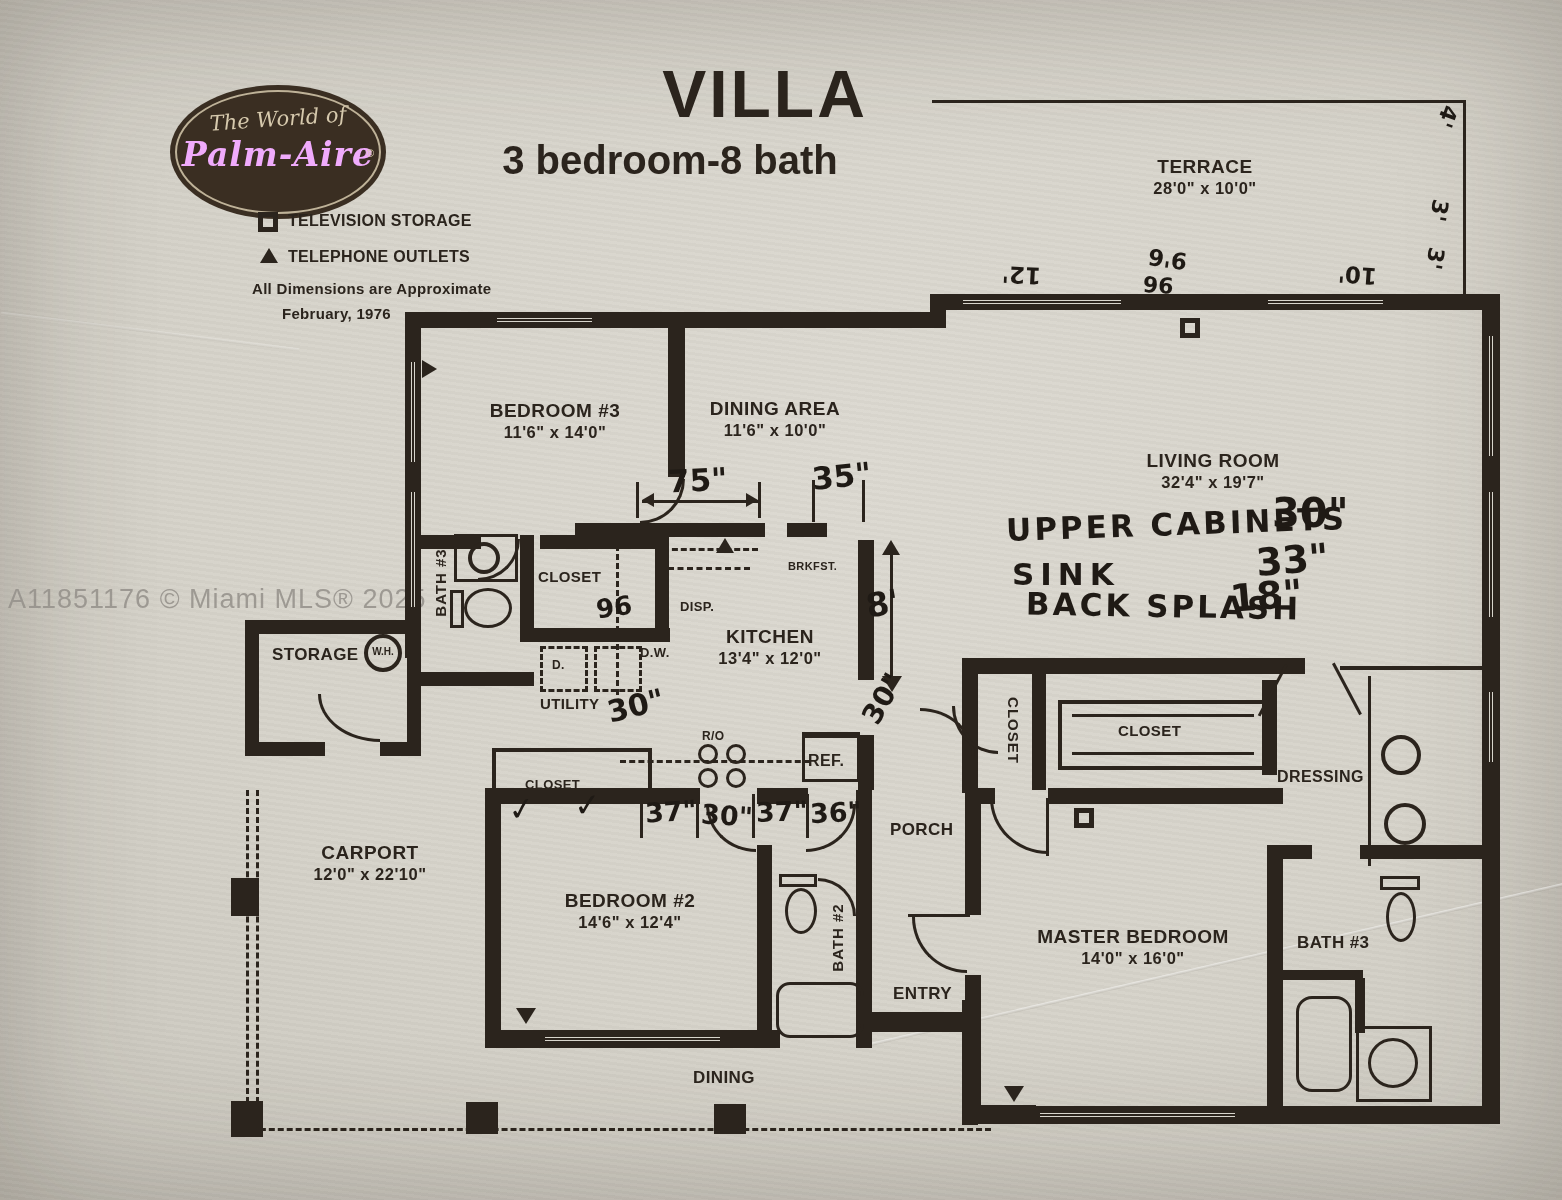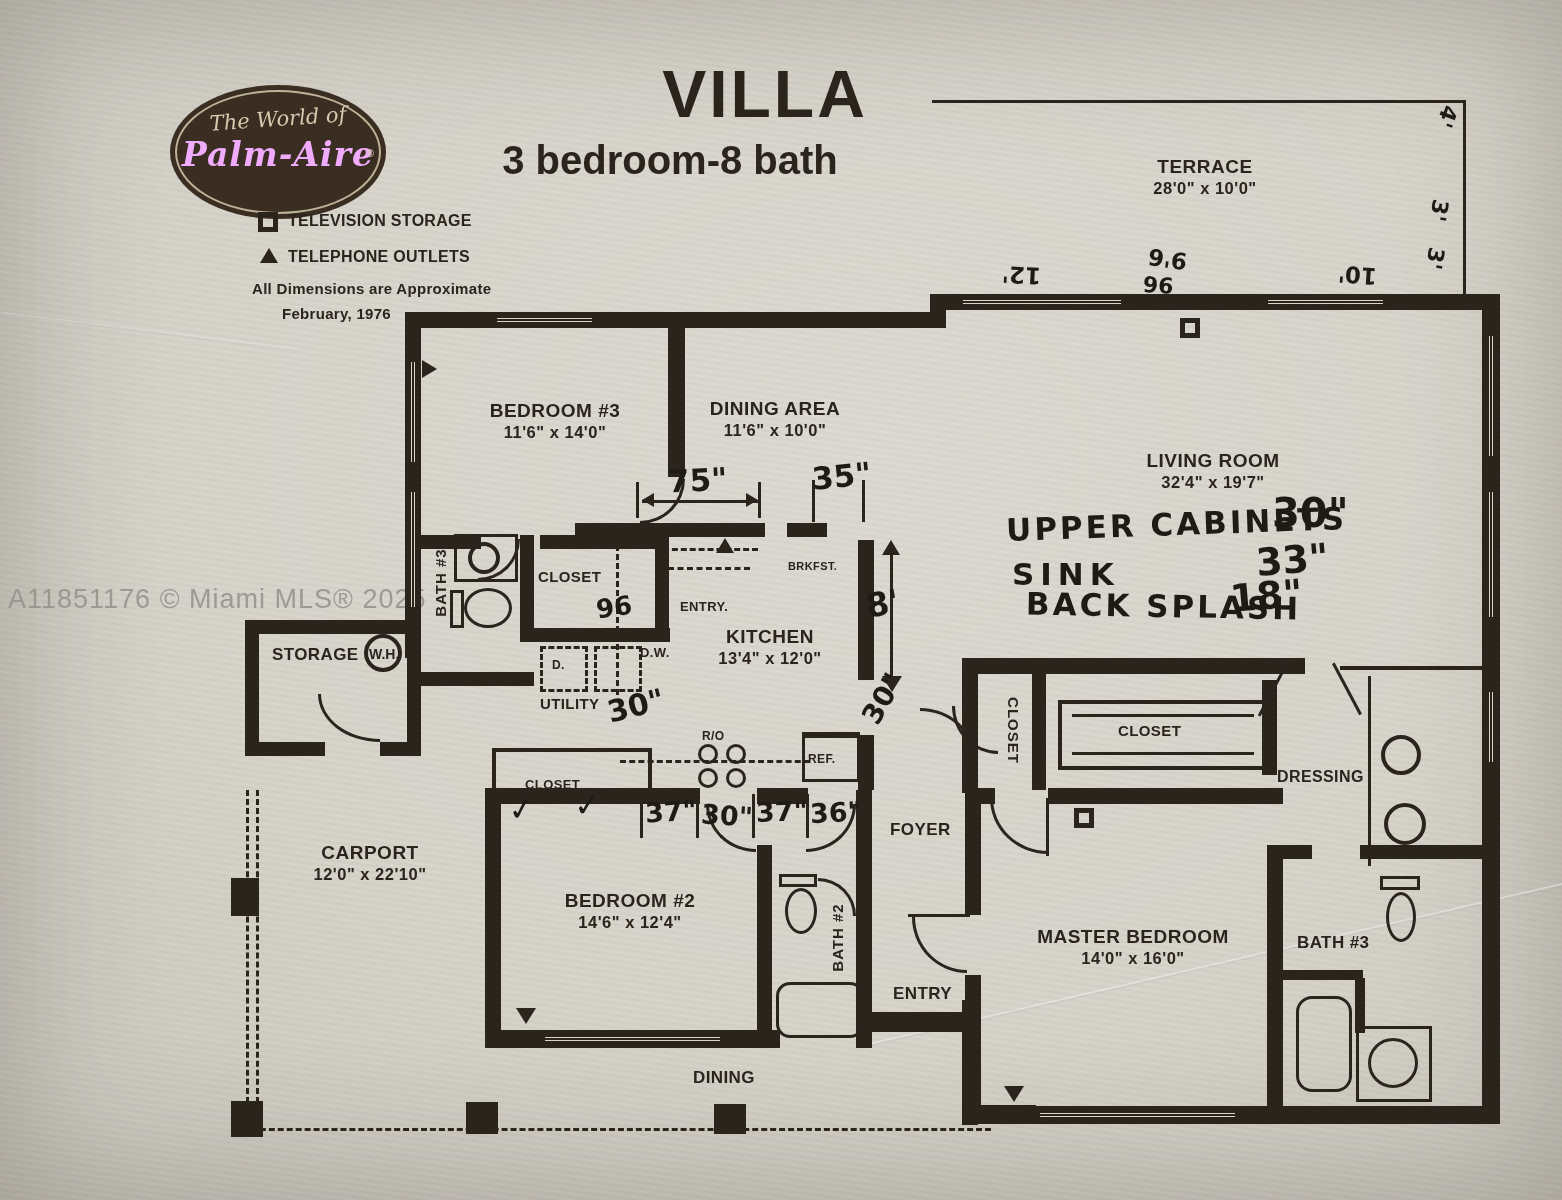--- a/index.html
+++ b/index.html
@@ -260,35 +260,35 @@
   <div class="rl" style="left:285px;top:842px;width:170px;">
     <div class="rn">CARPORT</div>
     <div class="rd">12'0" x 22'10"</div>
   </div>
 
   <div class="sl" style="left:1297px;top:933px;font-size:17px;">BATH #3</div>
   <div class="vl" style="left:792px;top:929px;width:90px;">BATH #2</div>
   <div class="vl" style="left:395px;top:574px;width:90px;">BATH #3</div>
   <div class="sl" style="left:272px;top:645px;font-size:17px;">STORAGE</div>
   <div class="sl" style="left:540px;top:695px;">UTILITY</div>
-  <div class="sl" style="left:890px;top:820px;font-size:17px;">FOYER</div>
+  <div class="sl" style="left:890px;top:820px;font-size:17px;">PORCH</div>
   <div class="sl" style="left:893px;top:984px;font-size:17px;">ENTRY</div>
   <div class="sl" style="left:693px;top:1068px;font-size:17px;">DINING</div>
   <div class="sl" style="left:1277px;top:768px;font-size:16px;">DRESSING</div>
   <div class="sl" style="left:538px;top:568px;">CLOSET</div>
   <div class="sl" style="left:525px;top:777px;font-size:13px;">CLOSET</div>
   <div class="sl" style="left:1118px;top:722px;">CLOSET</div>
   <div class="vl2" style="left:975px;top:722px;width:76px;">CLOSET</div>
   <div class="sl" style="left:788px;top:560px;font-size:11px;">BRKFST.</div>
-  <div class="sl" style="left:680px;top:599px;font-size:13px;">ENTRY.</div>
+  <div class="sl" style="left:680px;top:599px;font-size:13px;">DISP.</div>
   <div class="sl" style="left:640px;top:645px;font-size:13px;">D.W.</div>
   <div class="sl" style="left:552px;top:658px;font-size:12px;">D.</div>
   <div class="sl" style="left:702px;top:729px;font-size:12px;">R/O</div>
-  <div class="sl" style="left:808px;top:752px;font-size:12px;">REF.</div>
-  <div class="sl" style="left:369px;top:646px;font-size:14px;width:28px;text-align:center;letter-spacing:0;">W.H.</div>
+  <div class="sl" style="left:808px;top:752px;font-size:16px;">REF.</div>
+  <div class="sl" style="left:369px;top:646px;font-size:10px;width:28px;text-align:center;letter-spacing:0;">W.H.</div>
 
   <div class="hand" style="left:1006px;top:506px;font-size:31px;letter-spacing:3px;transform:rotate(-2deg);">UPPER CABINETS</div>
   <div class="hand" style="left:1272px;top:490px;font-size:40px;">30"</div>
   <div class="hand" style="left:1012px;top:556px;font-size:31px;letter-spacing:6px;">SINK</div>
   <div class="hand" style="left:1256px;top:538px;font-size:38px;transform:rotate(-5deg);">33"</div>
   <div class="hand" style="left:1026px;top:588px;font-size:31px;letter-spacing:3px;transform:rotate(1deg);">BACK SPLASH</div>
   <div class="hand" style="left:1230px;top:574px;font-size:38px;transform:rotate(-5deg);">18"</div>
   <div class="hand" style="left:668px;top:462px;font-size:31px;transform:rotate(-3deg);">75"</div>
   <div class="hand" style="left:812px;top:458px;font-size:31px;transform:rotate(-6deg);">35"</div>
   <div class="hand" style="left:866px;top:584px;font-size:33px;transform:rotate(-10deg);">8'</div>

